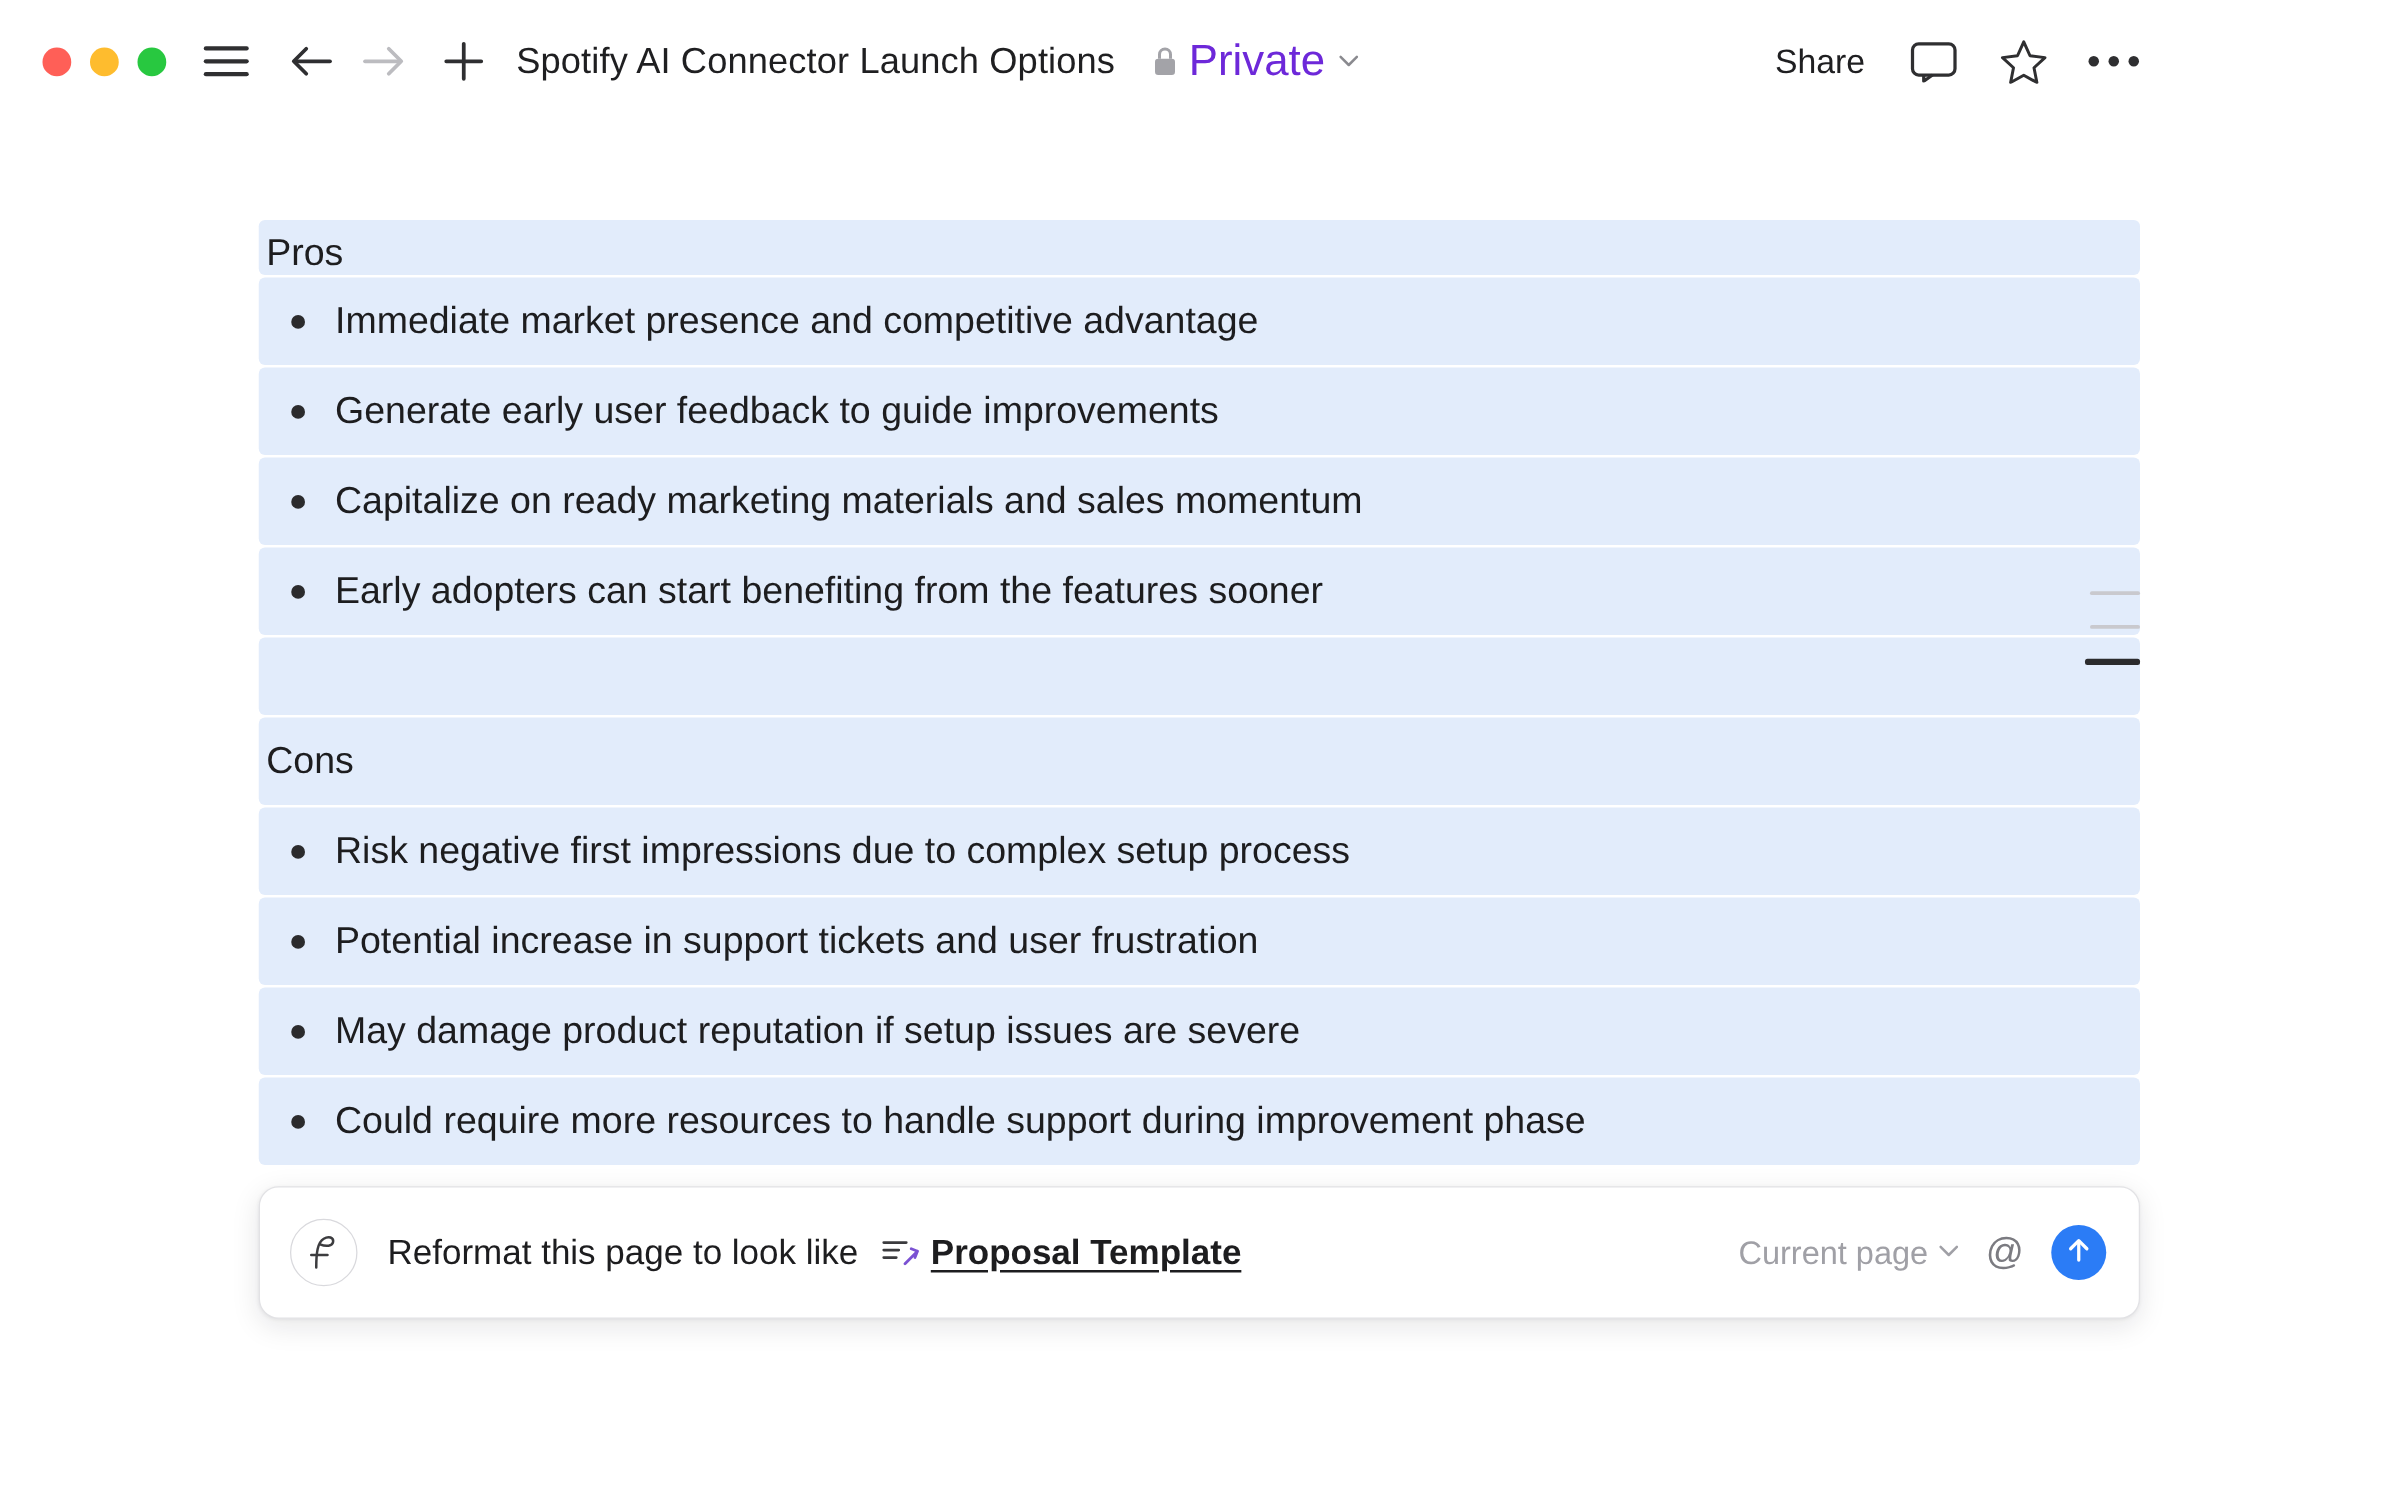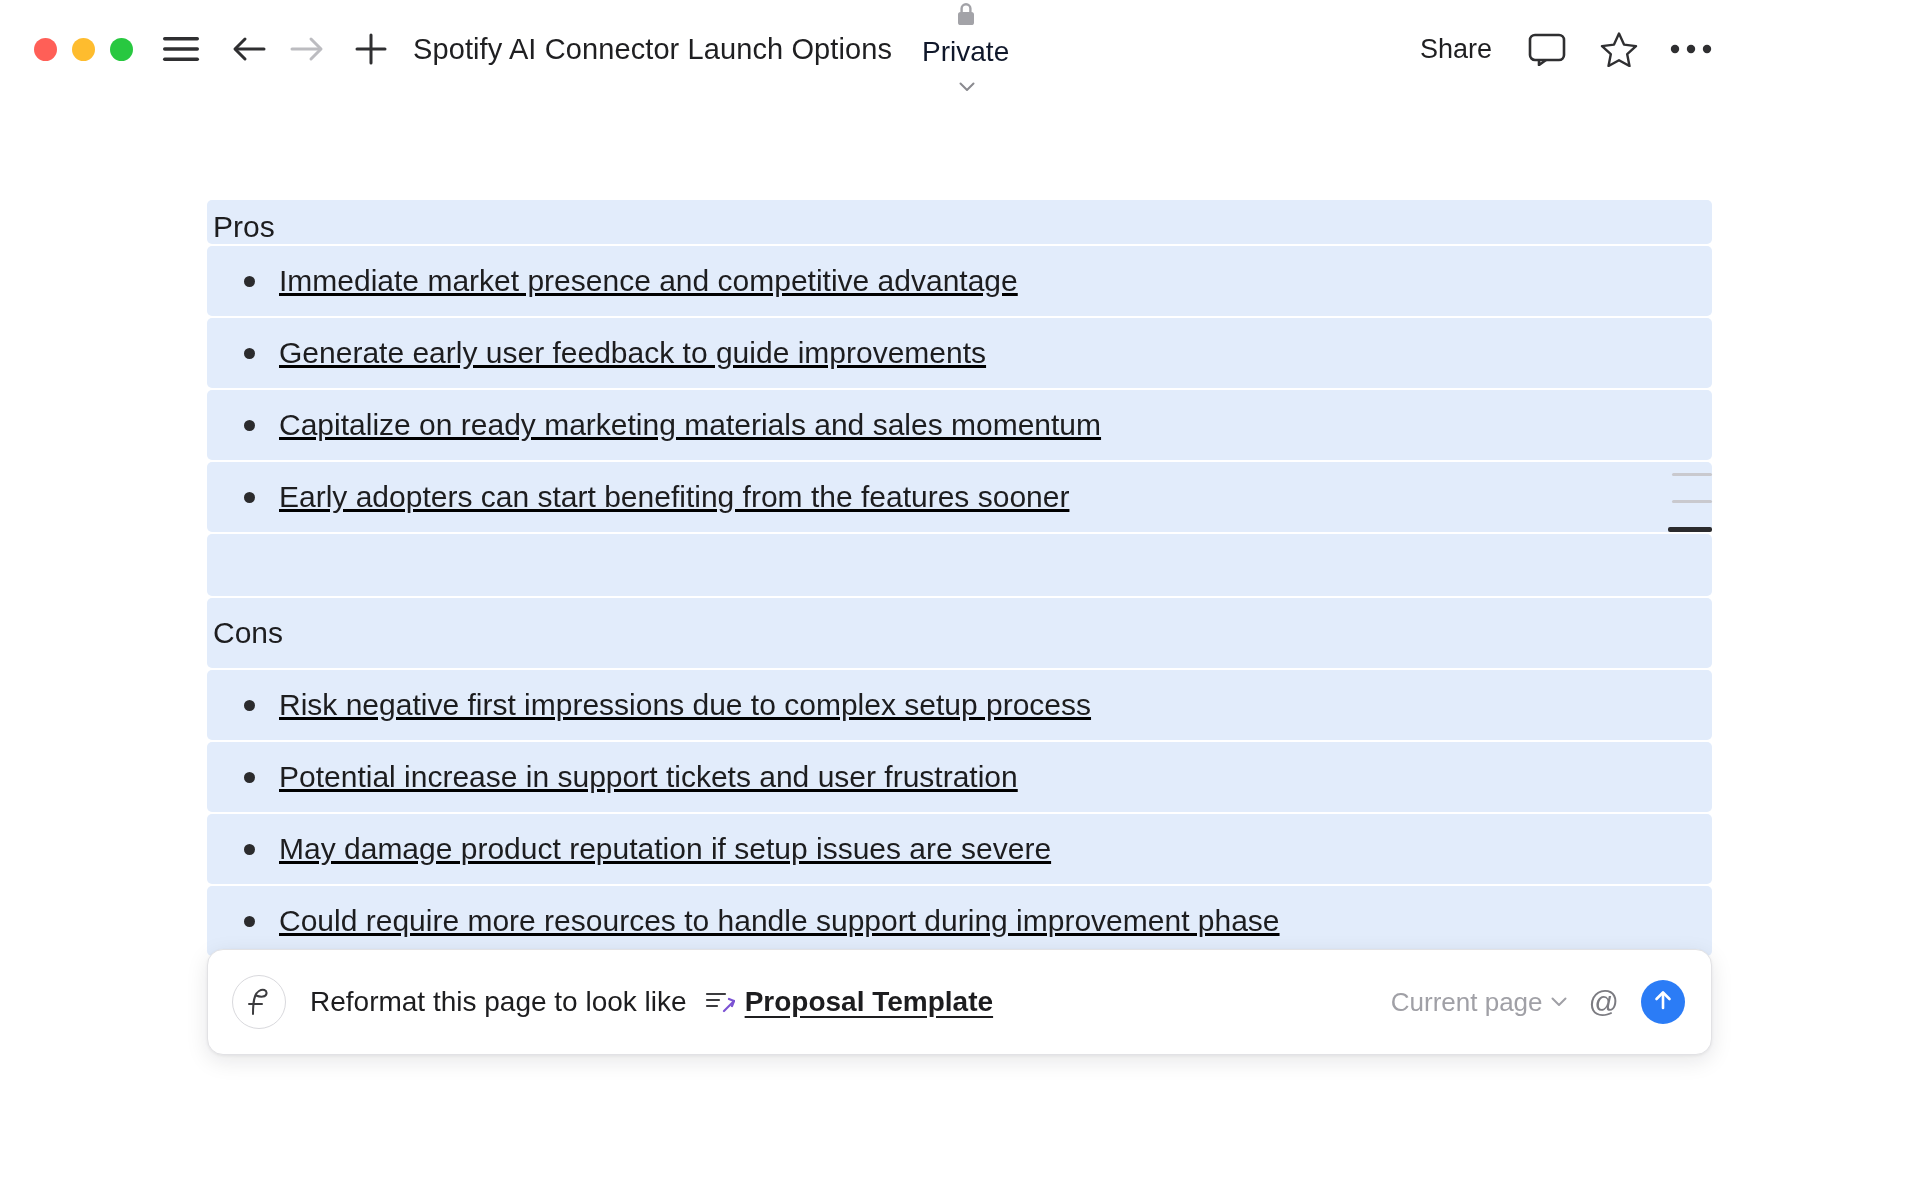--- a/index.html
+++ b/index.html
@@ -59,23 +59,22 @@
     color: #1f1f21;
     white-space: nowrap;
     letter-spacing: 0.1px;
   }
 
   .privacy {
     display: flex;
     align-items: center;
     gap: 9px;
     margin-left: 30px;
-    color: #0f172a;
-    font-size: 28px;
-    flex-direction: column;
+    color: #6d28d9;
+    font-size: 35px;
   }
   .privacy .lock { display: flex; align-items: center; }
   .privacy .chev { font-size: 17px; color: #8a8a8f; margin-left: 2px; }
 
   .tb-right {
     margin-left: auto;
     display: flex;
     align-items: center;
     gap: 26px;
   }
@@ -91,21 +90,20 @@
   .page {
     position: relative;
     padding: 0;
   }
 
   .content {
     position: absolute;
     left: 207px;
     top: 78px;
     width: 1505px;
-    margin-top: 24px;
   }
 
   .block {
     background: #e2ecfb;
     border-radius: 5px;
     min-height: 70px;
     display: flex;
     align-items: center;
     padding: 0 18px;
     margin-bottom: 2px;
@@ -115,22 +113,21 @@
     color: #1d1d1f;
     padding-left: 6px;
   }
   .block.heading.clipped {
     height: 44px;
     min-height: 0;
     align-items: flex-end;
     overflow: hidden;
   }
   .block.bullet {
-    padding-left: 15px;
-    text-decoration: underline;
+    padding-left: 4px;
   }
   .block.spacer {
     min-height: 62px;
   }
   .bullet-dot {
     width: 11px;
     height: 11px;
     border-radius: 50%;
     background: #2b2b2d;
     margin: 0 24px 0 22px;

